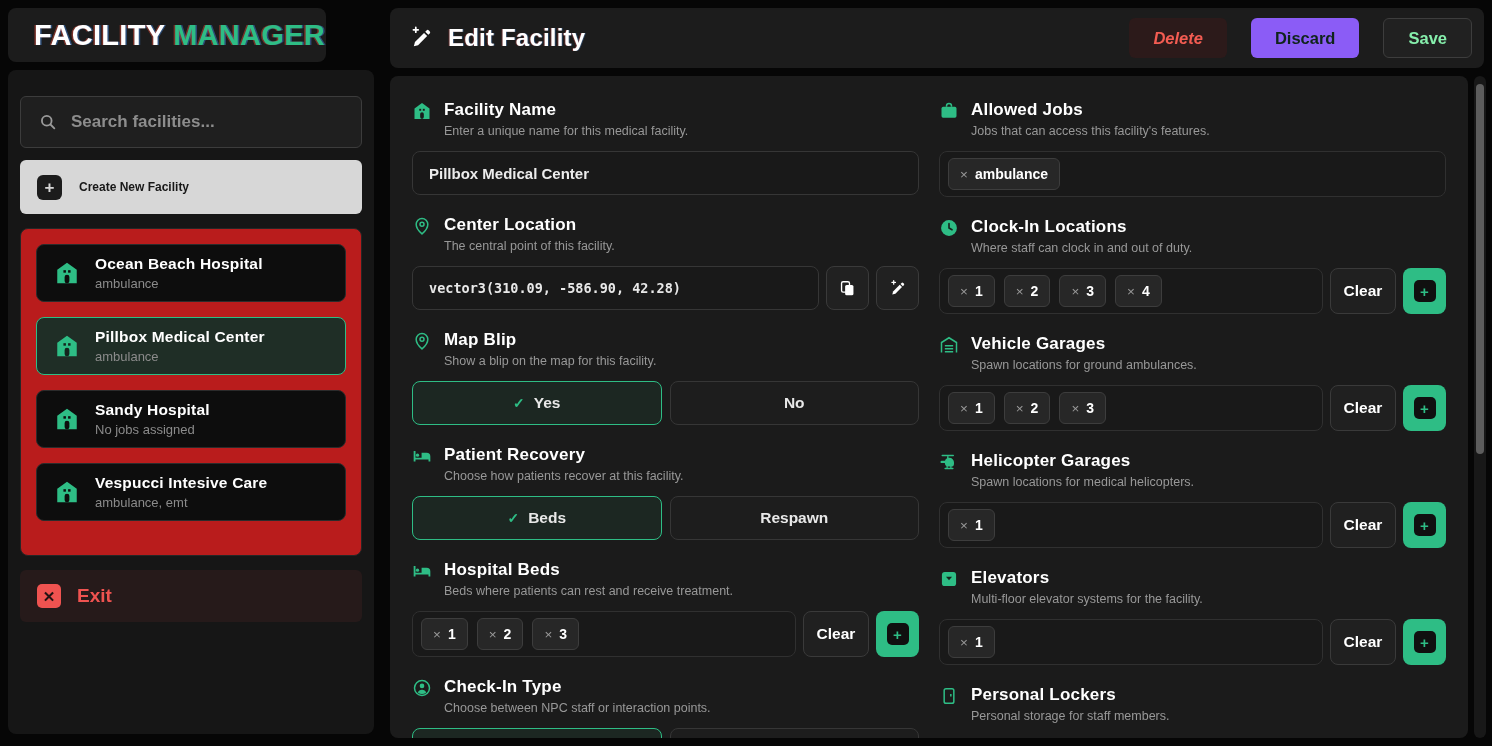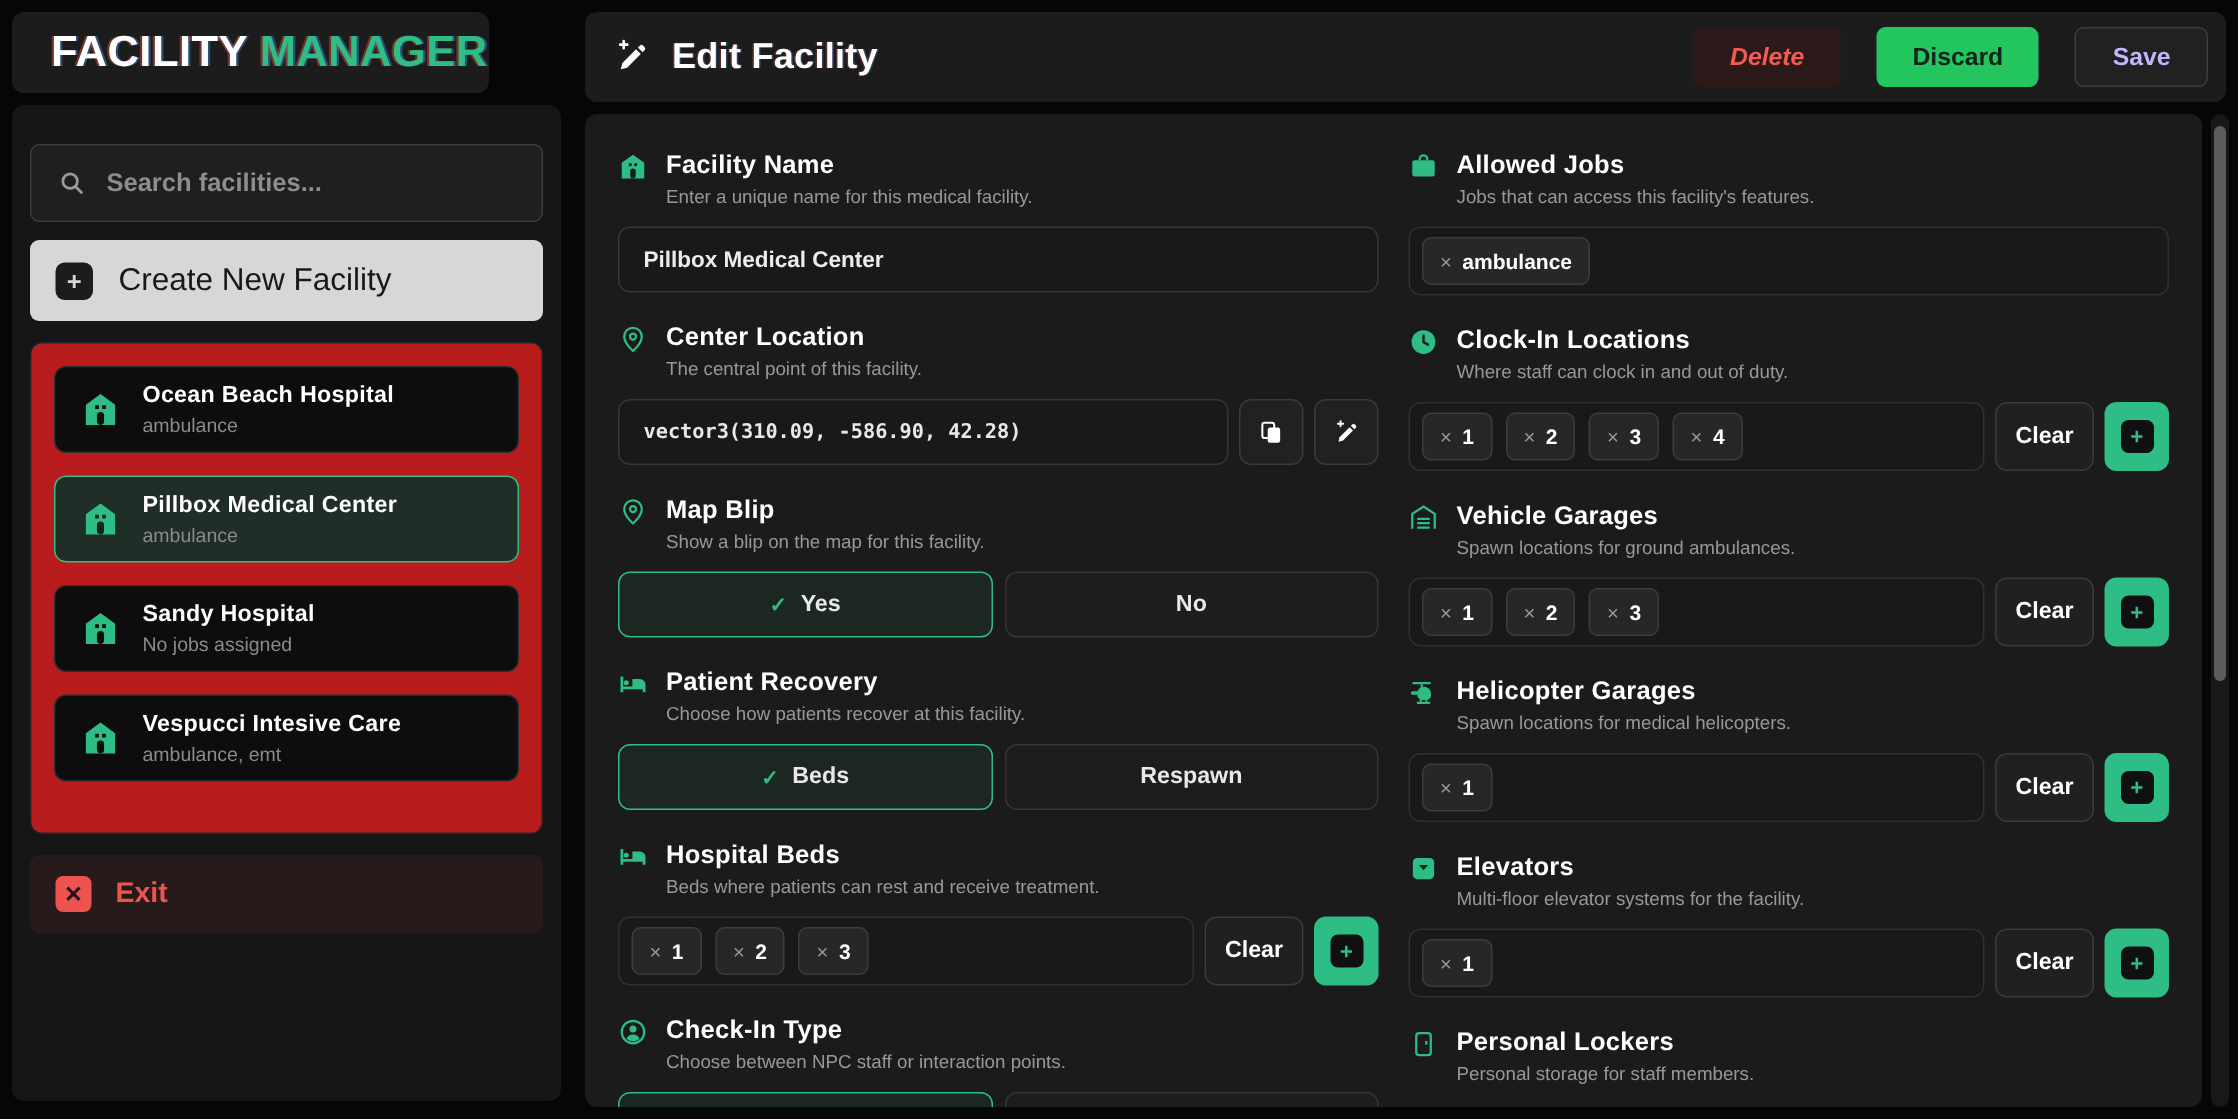--- a/index.html
+++ b/index.html
@@ -27,21 +27,21 @@
   .search-box svg { width:20px; height:20px; flex:none; }
   .search-box input { flex:1; background:transparent; border:none; outline:none;
                       color:#cfcfcf; font-size:17px; font-weight:700; font-family:"Liberation Sans",sans-serif; }
   .search-box input::placeholder { color:#8d8d8d; }
 
   .create-btn { width:100%; height:54px; background:#d7d7d7; border:none; border-radius:6px; cursor:pointer;
                 display:flex; align-items:center; gap:17px; padding:0 17px; margin-bottom:14px;
                 font-family:"Liberation Sans",sans-serif; }
   .create-btn .plus-sq { width:25px; height:25px; background:#1c1c1c; border-radius:6px; color:#d7d7d7;
                          font-size:17px; font-weight:700; display:flex; align-items:center; justify-content:center; line-height:1; }
-  .create-btn .lbl { font-size:21px; color:#181818; font-weight:400; }
+  .create-btn .lbl { font-size:12px; color:#181818; font-weight:700; }
 
   .fac-list { background:#b91c1c; border:1px solid #262626; border-radius:8px; padding:15px; height:328px; margin-bottom:14px; }
   .fac-item { height:58px; background:#0d0d0d; border:1px solid #2b2b2b; border-radius:8px;
               display:flex; align-items:center; gap:15px; padding:0 17px; margin-bottom:15px; cursor:pointer; }
   .fac-item:last-child { margin-bottom:0; }
   .fac-item.selected { background:#1f2e26; border-color:#2ebd85; }
   .fac-item svg { width:26px; height:26px; flex:none; }
   .fac-name { font-size:15.5px; font-weight:800; color:#fff; letter-spacing:.2px; }
   .fac-sub { font-size:13px; color:#8b8b8b; margin-top:3px; }
 
@@ -54,22 +54,22 @@
   
   .main-header { left:390px; top:8px; width:1094px; height:60px; background:#1c1c1c;
                  display:flex; align-items:center; padding:0 12px 0 18px; gap:14px; }
   .main-header .t-icon { width:26px; height:26px; flex:none; }
   .page-title { font-size:24px; font-weight:800; color:#fff; letter-spacing:.2px;
                 text-shadow:-1px 0 0 rgba(255,80,80,.30), 1px 0 0 rgba(80,160,255,.30); }
   .hd-spacer { flex:1; }
   .hd-btn { height:40px; border-radius:6px; border:none; cursor:pointer; padding:0 24px;
             font-size:16.5px; font-weight:700; font-family:"Liberation Sans",sans-serif; margin-left:10px; }
   .hd-delete { background:#2c1a1a; color:#f25c52;font-style:italic; }
-  .hd-discard { background:#22c55e; color:#0f241b; }
-  .hd-save { background:#212121; color:#c4b5fd; border:1px solid #3d3d3d; }
+  .hd-discard { background:#8b5cf6; color:#0f241b; }
+  .hd-save { background:#212121; color:#86efac; border:1px solid #3d3d3d; }
 
   
   .main-content { left:390px; top:76px; width:1078px; height:662px; background:#1b1b1b;
                   padding:24px 22px; overflow:hidden; }
   .cols { display:grid; grid-template-columns:1fr 1fr; column-gap:20px; }
   .section { margin-bottom:20px; }
   .sec-head { display:flex; gap:12px; }
   .sec-head svg { width:20px; height:20px; flex:none; margin-top:1px; }
   .sec-label { font-size:17px; font-weight:800; color:#fff; letter-spacing:.2px; }
   .sec-desc { font-size:12.5px; color:#989898; margin-top:4px; }

